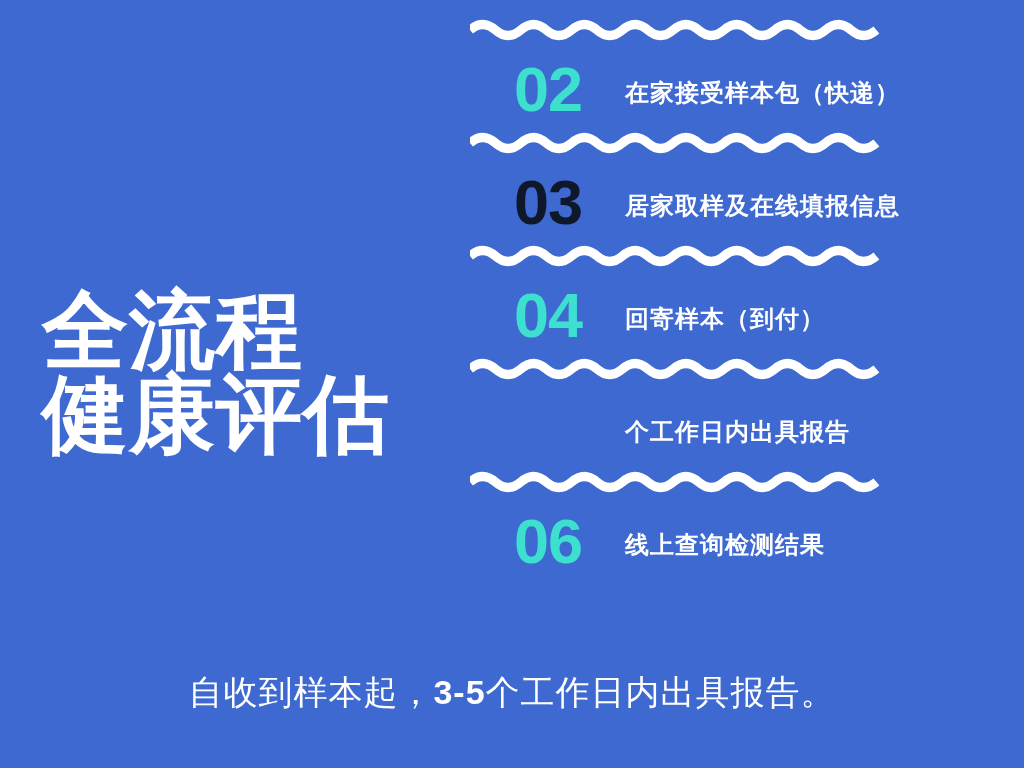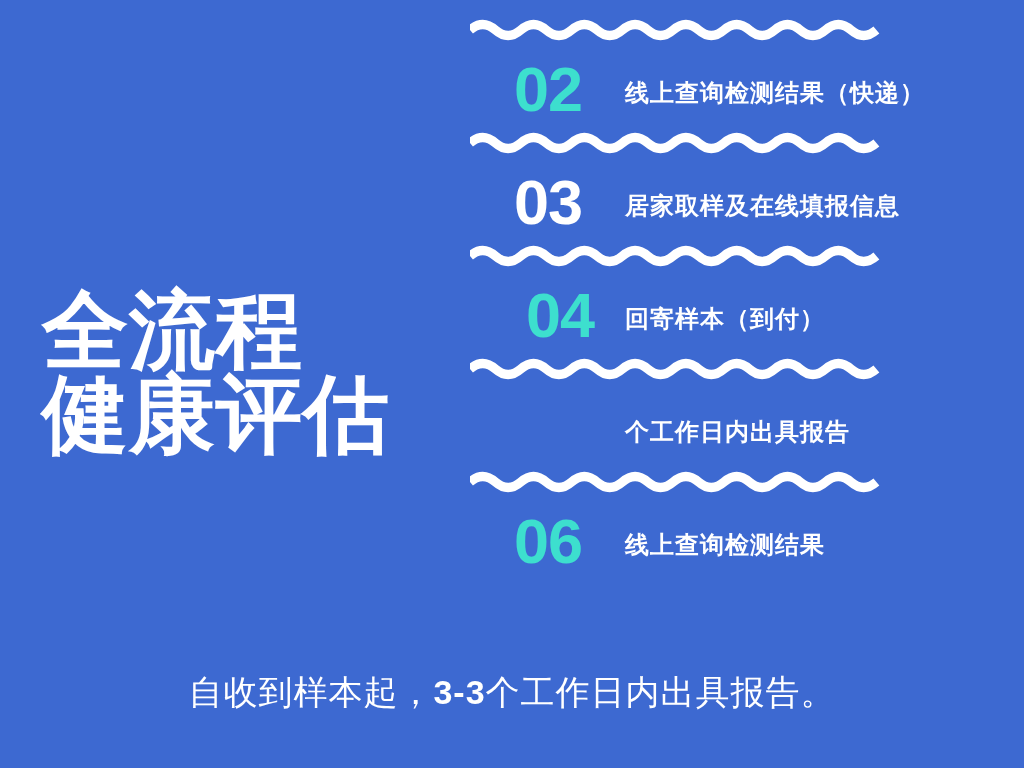--- a/index.html
+++ b/index.html
@@ -120,40 +120,40 @@
   <div id="steps">
 
     <div class="wave-wrap">
       <svg width="412" height="38" viewBox="0 0 412 38" aria-hidden="true">
         <path d="M0,16 Q12.7,5 25.4,16 T50.8,16 T76.2,16 T101.6,16 T127,16 T152.4,16 T177.8,16 T203.2,16 T228.6,16 T254,16 T279.4,16 T304.8,16 T330.2,16 T355.6,16 T381,16 T406.4,16" fill="none" stroke="#FFFFFF" stroke-width="9" stroke-linecap="butt"></path>
       </svg>
     </div>
 
     <div class="step-row">
       <span class="step-num num-teal" style="color: rgb(61, 223, 206);">02</span>
-      <span class="step-label">线上查询检测结果（快递）</span>
+      <span class="step-label">在家接受样本包（快递）</span>
     </div>
     <div class="wave-wrap">
       <svg width="412" height="38" viewBox="0 0 412 38" aria-hidden="true">
         <path d="M0,16 Q12.7,5 25.4,16 T50.8,16 T76.2,16 T101.6,16 T127,16 T152.4,16 T177.8,16 T203.2,16 T228.6,16 T254,16 T279.4,16 T304.8,16 T330.2,16 T355.6,16 T381,16 T406.4,16" fill="none" stroke="#FFFFFF" stroke-width="9" stroke-linecap="butt"></path>
       </svg>
     </div>
 
     <div class="step-row">
-      <span class="step-num num-pink" style="color: #ffffff;">03</span>
+      <span class="step-num num-pink" style="color: #0f172a;">03</span>
       <span class="step-label">居家取样及在线填报信息</span>
     </div>
     <div class="wave-wrap">
       <svg width="412" height="38" viewBox="0 0 412 38" aria-hidden="true">
         <path d="M0,16 Q12.7,5 25.4,16 T50.8,16 T76.2,16 T101.6,16 T127,16 T152.4,16 T177.8,16 T203.2,16 T228.6,16 T254,16 T279.4,16 T304.8,16 T330.2,16 T355.6,16 T381,16 T406.4,16" fill="none" stroke="#FFFFFF" stroke-width="9" stroke-linecap="butt"></path>
       </svg>
     </div>
 
     <div class="step-row">
-      <span class="step-num num-teal" style="color: rgb(61, 223, 206); margin-left: 12px;">04</span>
+      <span class="step-num num-teal" style="color: rgb(61, 223, 206);">04</span>
       <span class="step-label">回寄样本（到付）</span>
     </div>
     <div class="wave-wrap">
       <svg width="412" height="38" viewBox="0 0 412 38" aria-hidden="true">
         <path d="M0,16 Q12.7,5 25.4,16 T50.8,16 T76.2,16 T101.6,16 T127,16 T152.4,16 T177.8,16 T203.2,16 T228.6,16 T254,16 T279.4,16 T304.8,16 T330.2,16 T355.6,16 T381,16 T406.4,16" fill="none" stroke="#FFFFFF" stroke-width="9" stroke-linecap="butt"></path>
       </svg>
     </div>
 
     <div class="step-row">
       <span class="step-label">个工作日内出具报告</span>
@@ -164,15 +164,15 @@
       </svg>
     </div>
 
     <div class="step-row">
       <span class="step-num num-teal" style="color: rgb(61, 223, 206);">06</span>
       <span class="step-label">线上查询检测结果</span>
     </div>
 
   </div>
 
-  <div id="footer-note"><span class="fn-plain">自收到样本起，</span><span class="fn-strong">3-3</span><span class="fn-plain">个工作日内出具报告。</span></div>
+  <div id="footer-note"><span class="fn-plain">自收到样本起，</span><span class="fn-strong">3-5</span><span class="fn-plain">个工作日内出具报告。</span></div>
 
 </div>
 
 </body></html>

